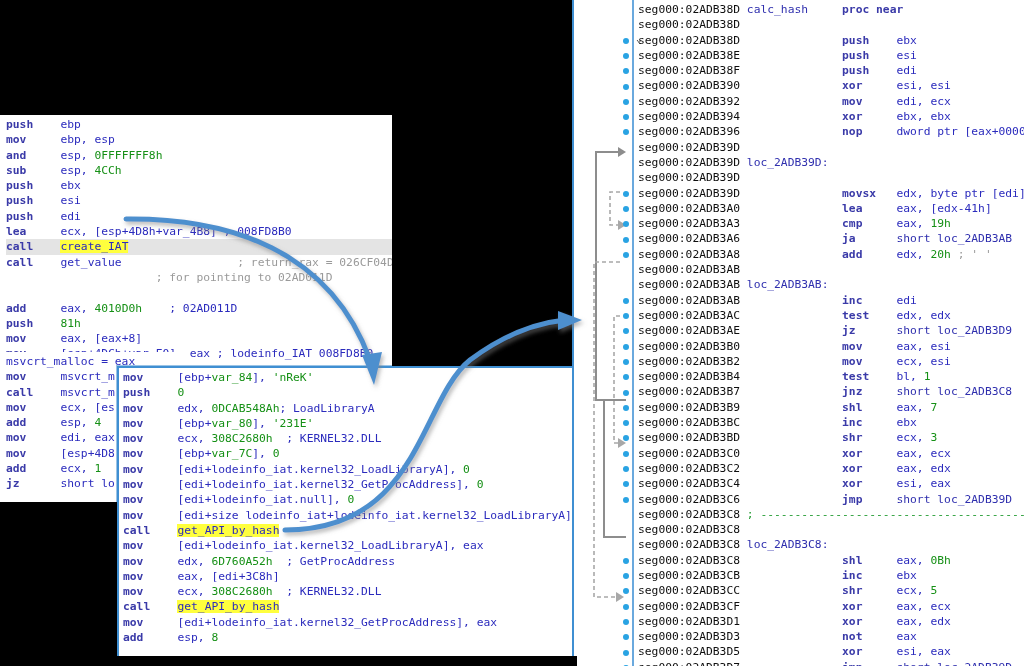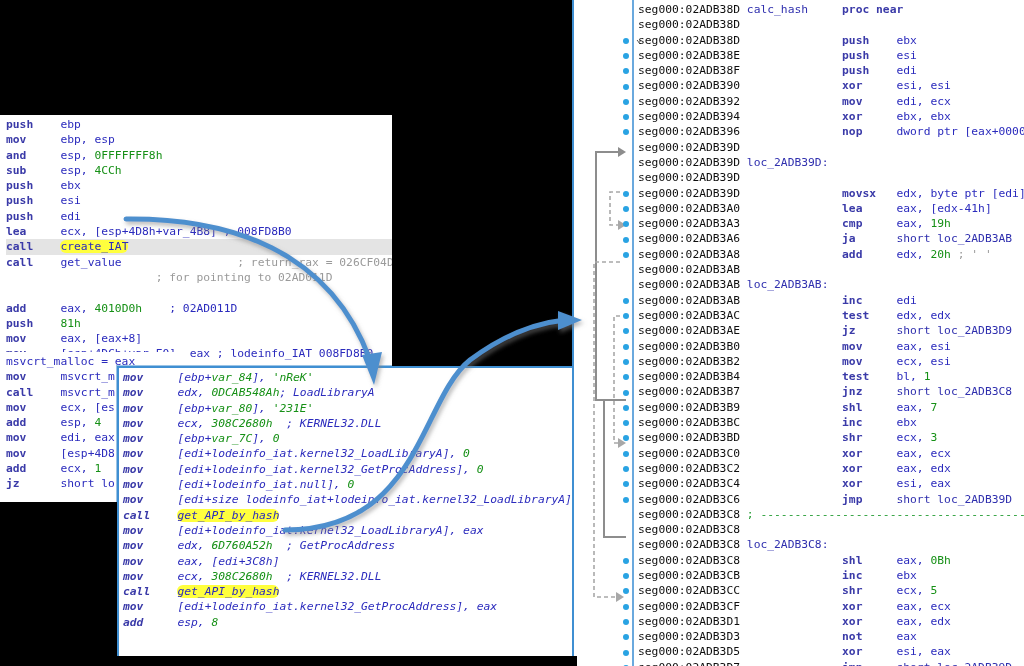--- a/index.html
+++ b/index.html
@@ -16,34 +16,34 @@
 
   .addr{color:#0e0e0e;margin-top:16px;}
   .mn  {color:#3a3aa8;font-weight:bold;}
   .op  {color:#2b2bbd;}
   .num {color:#169016;}
   .lbl {color:#2f2fae;}
   .cmt {color:#1f9a2f;}
   .gcmt{color:#9a9a9a;}
   .ref {color:#2b2bbd;}
   .dash{color:#1f9a2f;}
-  .hl  {background:#ffff3d;border-radius:6px;}
+  .hl  {background:#ffff3d;}
   .curline{background:#e4e4e4;}
 
   
   #leftPane{left:0px;top:115px;width:392px;height:292px;}
   #leftPane2{left:0px;top:352px;width:185px;height:150px;}
 
   
   #midWin{
     left:117px;top:366px;width:458px;height:290px;
     border:2px solid #3f8fd2;background:#fff;
     box-shadow:0 0 0 1px #9bc4e6;
   }
-  #midWin .inner{position:absolute;left:4px;top:2px;font-style:italic;}
+  #midWin .inner{position:absolute;left:4px;top:2px;}
 
   
   #rightWin{
     left:572px;top:0px;width:452px;height:666px;
     border:2px solid #3f8fd2;border-top:none;background:#fff;
   }
   #rightGraphCol{
     position:absolute;left:0;top:0;width:58px;height:100%;
     background:#fff;border-right:2px solid #6aa9de;
   }
@@ -75,20 +75,21 @@
     <div class="code" id="leftCode" style="left:6px;top:2px;"><div class="ln"><span class="mn">push    </span><span class="op">ebp</span></div><div class="ln"><span class="mn">mov     </span><span class="op">ebp, esp</span></div><div class="ln"><span class="mn">and     </span><span class="op">esp, </span><span class="num">0FFFFFFF8h</span></div><div class="ln"><span class="mn">sub     </span><span class="op">esp, </span><span class="num">4CCh</span></div><div class="ln"><span class="mn">push    </span><span class="op">ebx</span></div><div class="ln"><span class="mn">push    </span><span class="op">esi</span></div><div class="ln"><span class="mn">push    </span><span class="op">edi</span></div><div class="ln"><span class="mn">lea     </span><span class="op">ecx, [esp+4D8h+var_4B8] ; 008FD8B0</span></div><div class="ln curline"><span class="mn">call    </span><span class="ref hl">create_IAT</span></div><div class="ln"><span class="mn">call    </span><span class="ref">get_value</span><span class="gcmt">                 ; return_rax = 026CF04D</span></div><div class="ln"><span class="mn">        </span><span class="gcmt">              ; for pointing to 02AD011D</span></div><div class="ln"><span class="mn">        </span></div><div class="ln"><span class="mn">add     </span><span class="op">eax, </span><span class="num">4010D0h</span><span class="op">    ; 02AD011D</span></div><div class="ln"><span class="mn">push    </span><span class="num">81h</span></div><div class="ln"><span class="mn">mov     </span><span class="op">eax, [eax+8]</span></div><div class="ln"><span class="mn">mov     </span><span class="op">[esp+4DCh+var_E0], eax ; lodeinfo_IAT 008FD8B0</span></div><div class="ln"><span class="mn">+mov    </span><span class="op">[esp+4DCh+var_E8], </span><span class="num">0</span></div><div class="ln"><span class="mn">        </span></div><div class="ln"><span class="mn">+mov    </span><span class="op">[esp+4DCh+var_EC], </span><span class="num">80h</span><span class="gcmt"> ; 0x80</span></div></div>
   </div>
 
   <div class="pane" id="leftPane2">
     <div class="code" id="leftCode2" style="left:6px;top:2px;"><div class="ln"><span class="op">msvcrt_malloc = eax</span></div><div class="ln"><span class="mn">mov     </span><span class="op">msvcrt_m</span></div><div class="ln"><span class="mn">call    </span><span class="op">msvcrt_m</span></div><div class="ln"><span class="mn">mov     </span><span class="op">ecx, [es</span></div><div class="ln"><span class="mn">add     </span><span class="op">esp, </span><span class="num">4</span></div><div class="ln"><span class="mn">mov     </span><span class="op">edi, eax</span></div><div class="ln"><span class="mn">mov     </span><span class="op">[esp+4D8</span></div><div class="ln"><span class="mn">add     </span><span class="op">ecx, </span><span class="num">1</span></div><div class="ln"><span class="mn">jz      </span><span class="op">short lo</span></div></div>
   </div>
 
   <div class="pane" id="midWin">
     <div class="inner" id="midCode">
         <div class="ln"><span class="mn">mov     </span><span class="op">[ebp+</span><span class="num">var_84</span><span class="op">], </span><span class="num">'nReK'</span></div>
+        <div class="ln"><span class="mn">push    </span><span class="num">0</span></div>
         <div class="ln"><span class="mn">mov     </span><span class="op">edx, </span><span class="num">0DCAB548Ah</span><span class="op">; LoadLibraryA</span></div>
         <div class="ln"><span class="mn">mov     </span><span class="op">[ebp+</span><span class="num">var_80</span><span class="op">], </span><span class="num">'231E'</span></div>
         <div class="ln"><span class="mn">mov     </span><span class="op">ecx, </span><span class="num">308C2680h</span><span class="op">  ; KERNEL32.DLL</span></div>
         <div class="ln"><span class="mn">mov     </span><span class="op">[ebp+</span><span class="num">var_7C</span><span class="op">], </span><span class="num">0</span></div>
         <div class="ln"><span class="mn">mov     </span><span class="op">[edi+lodeinfo_iat.kernel32_LoadLibraryA], </span><span class="num">0</span></div>
         <div class="ln"><span class="mn">mov     </span><span class="op">[edi+lodeinfo_iat.kernel32_GetProcAddress], </span><span class="num">0</span></div>
         <div class="ln"><span class="mn">mov     </span><span class="op">[edi+lodeinfo_iat.null], </span><span class="num">0</span></div>
         <div class="ln"><span class="mn">mov     </span><span class="op">[edi+size lodeinfo_iat+lodeinfo_iat.kernel32_LoadLibraryA]</span></div>
         <div class="ln"><span class="mn">call    </span><span class="ref hl">get_API_by_hash</span></div>
         <div class="ln"><span class="mn">mov     </span><span class="op">[edi+lodeinfo_iat.kernel32_LoadLibraryA], eax</span></div>

